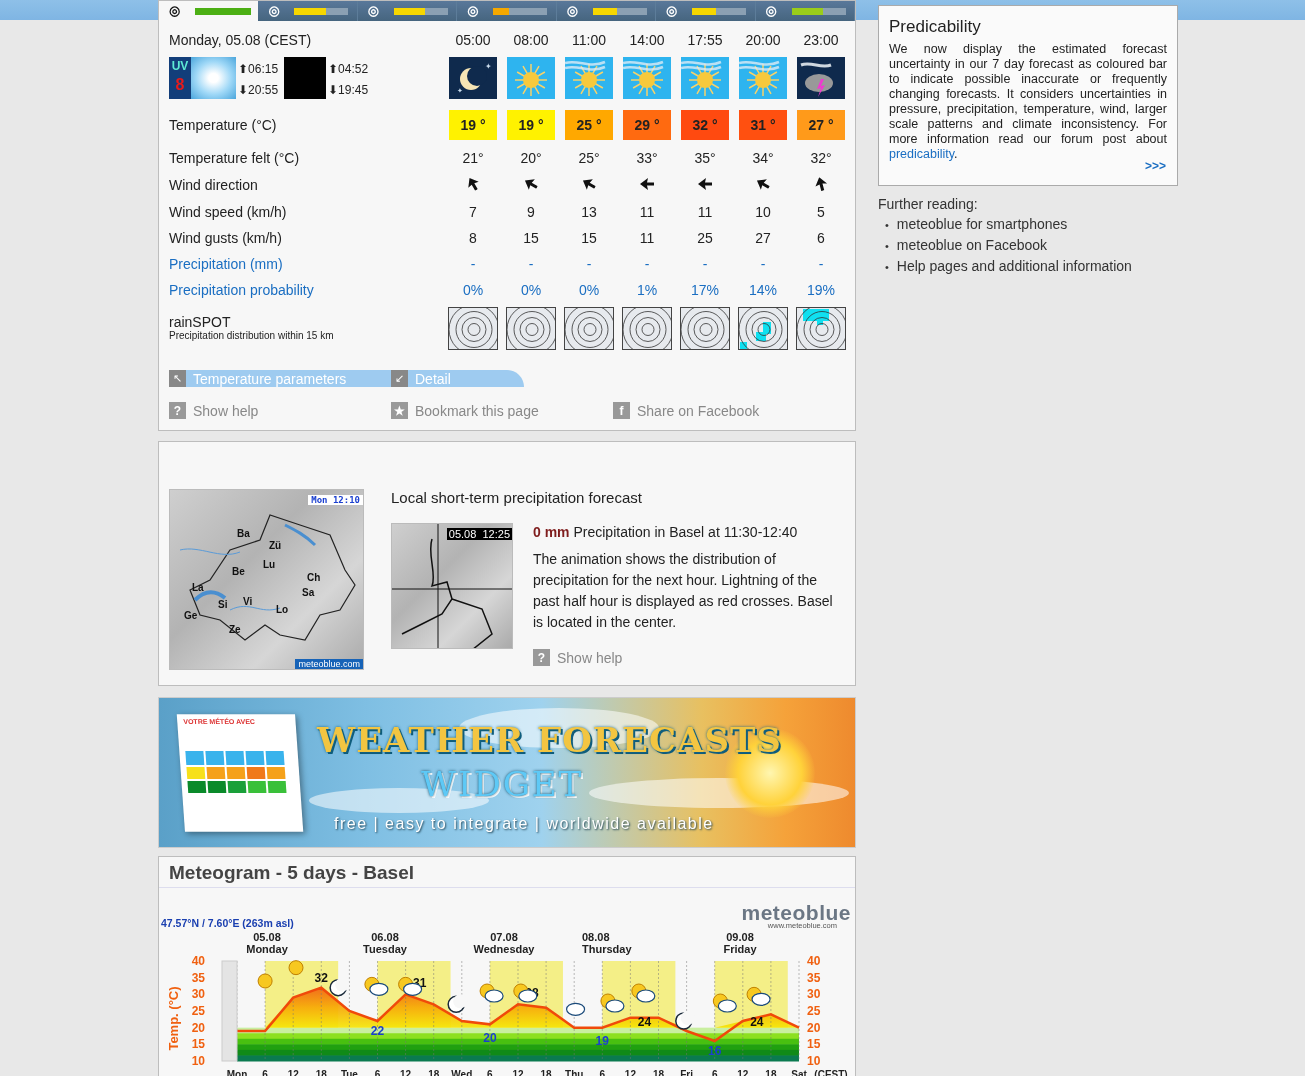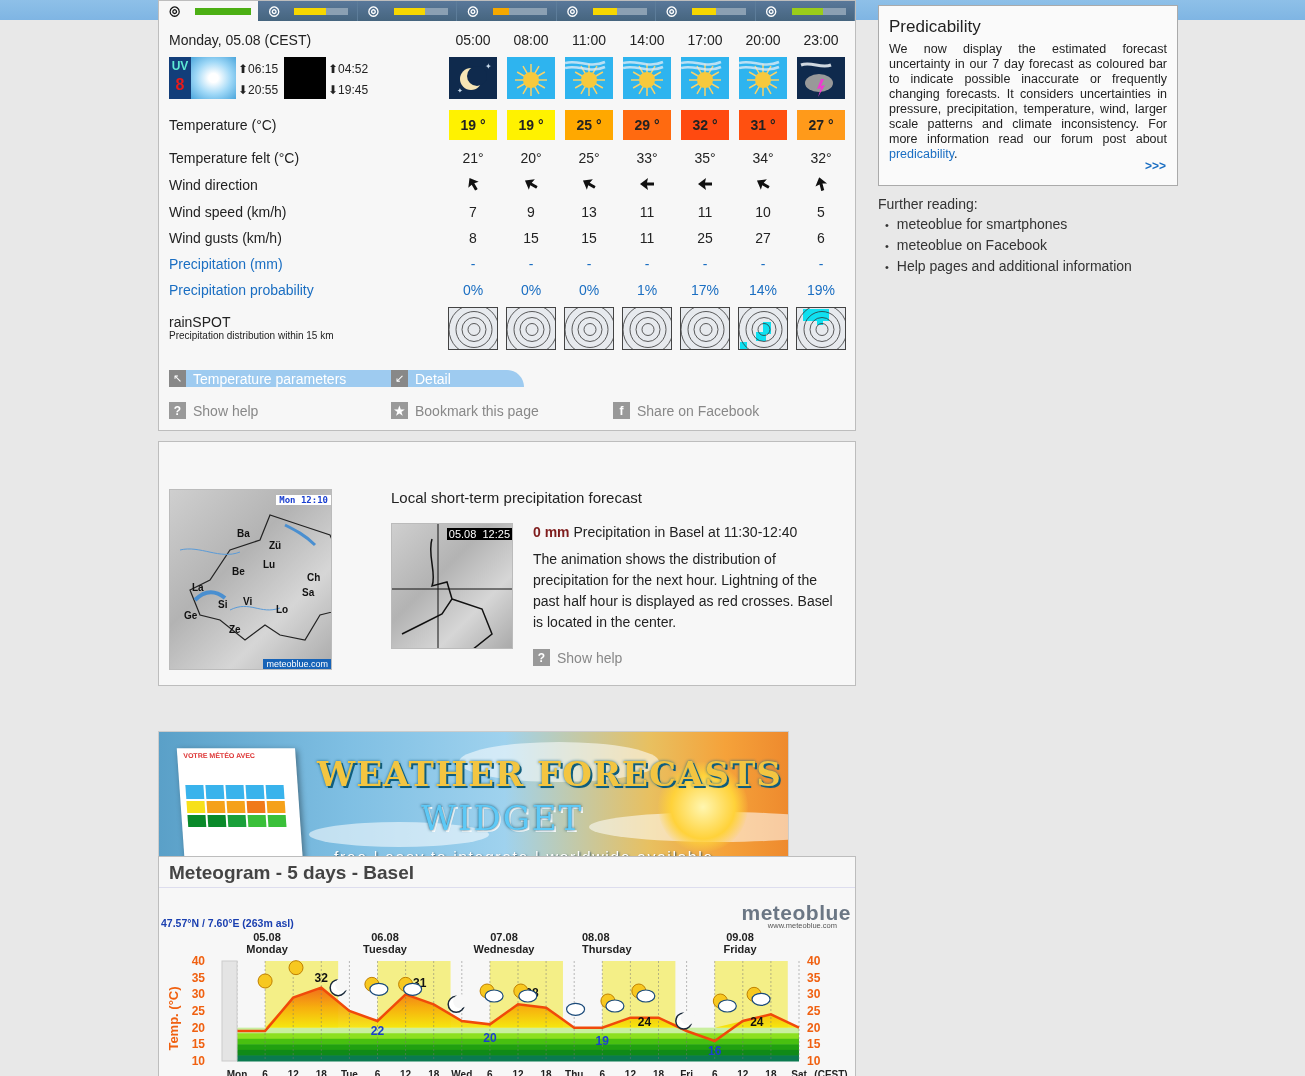--- a/index.html
+++ b/index.html
@@ -36,21 +36,21 @@
 #further{position:absolute;left:878px;top:196px;font-size:14px;color:#333}
 #further ul{list-style:none;margin-left:7px;margin-top:2px}
 #further li{line-height:20px}
 #further li::before{content:"•";margin-right:8px;font-size:11px}
 
 #radar{left:158px;top:441px;width:698px;height:245px}
 .ptitle{height:31px;border-bottom:1px solid #dde;padding-left:10px;font-size:19px;font-weight:bold;color:#444;line-height:31px}
 .map{position:absolute;background:linear-gradient(135deg,#cfcfcf,#b3b3b3 40%,#d6d6d6 70%,#aaa);border:1px solid #bbb;overflow:hidden}
 .maplabel{position:absolute;font-size:10px;font-weight:bold;color:#111}
 
-#banner{position:absolute;left:158px;top:731px;width:631px;height:151px;background:linear-gradient(90deg,#5aa0c8 0%,#7fbfe3 30%,#9fd2ee 55%,#e8c060 78%,#f5a23a 90%,#ee8a2e 100%);border:1px solid #ccc;overflow:hidden}
+#banner{position:absolute;left:158px;top:697px;width:698px;height:151px;background:linear-gradient(90deg,#5aa0c8 0%,#7fbfe3 30%,#9fd2ee 55%,#e8c060 78%,#f5a23a 90%,#ee8a2e 100%);border:1px solid #ccc;overflow:hidden}
 #banner .cloud{position:absolute;background:rgba(255,255,255,.55);border-radius:50%}
 #banner .t1{position:absolute;left:158px;top:22px;font-family:"DejaVu Serif",serif;font-weight:bold;font-size:34px;color:#f3c541;letter-spacing:1px;text-shadow:0 0 3px #1b6a8a,2px 2px 0 #0e5b7a}
 #banner .t2{position:absolute;left:262px;top:66px;font-family:"DejaVu Serif",serif;font-weight:normal;font-size:34px;color:#5ec9f6;letter-spacing:2px;text-shadow:0 0 3px #0e4e6b,2px 2px 0 #fff}
 #banner .t3{position:absolute;left:175px;top:117px;font-size:16px;color:#fff;letter-spacing:1.5px;text-shadow:1px 1px 2px #245}
 #banner .card{position:absolute;left:22px;top:16px;width:118px;height:118px;background:#fff;transform:rotate(-4deg) skewY(4deg);box-shadow:2px 2px 6px rgba(0,0,0,.4);padding:4px 6px}
 #banner .sun{position:absolute;right:40px;top:30px;width:90px;height:90px;border-radius:50%;background:radial-gradient(#fff6b0,#ffd23a 50%,rgba(255,170,0,0) 72%)}
 
 #meteo{left:158px;top:856px;width:698px;height:230px}
 </style>
 </head>
@@ -103,21 +103,21 @@
         </span>
       </div>
     </div>
 
   <div class="row" style="top:31px">Monday, 05.08 (CEST)</div>
   <div id="hours">
       <div class="col" style="left: 289px; top: 31px;">05:00</div>
       <div class="col" style="left: 347px; top: 31px;">08:00</div>
       <div class="col" style="left: 405px; top: 31px;">11:00</div>
       <div class="col" style="left: 463px; top: 31px;">14:00</div>
-      <div class="col" style="left: 521px; top: 31px;">17:00</div>
+      <div class="col" style="left: 521px; top: 31px;">17:55</div>
       <div class="col" style="left: 579px; top: 31px;">20:00</div>
       <div class="col" style="left: 637px; top: 31px;">23:00</div>
     </div>
 
   <div style="position:absolute;left:10px;top:56px;width:22px;height:42px;background:#123e7a">
     <div style="color:#5eead4;font-weight:bold;font-size:12px;text-align:center;line-height:18px">UV</div>
     <div style="color:#e41b1b;font-weight:bold;font-size:16px;text-align:center;line-height:20px">8</div>
   </div>
   <div style="position:absolute;left:32px;top:56px;width:45px;height:42px;background:radial-gradient(#fff 15%,#9fd8f7 55%,#4ba6dc)"></div>
   <div style="position:absolute;left:79px;top:58px;font-size:12px;line-height:21px">
@@ -389,21 +389,21 @@
 <div id="further">
   <div>Further reading:</div>
   <ul>
     <li>meteoblue for smartphones</li>
     <li>meteoblue on Facebook</li>
     <li>Help pages and additional information</li>
   </ul>
 </div>
 
 <div class="panel" id="radar">
-  <div class="map" style="left:10px;top:47px;width:163px;height:181px">
+  <div class="map" style="left:10px;top:47px;width:195px;height:181px">
     <svg width="187" height="181" style="position:absolute;left:0;top:0">
       <path d="M20 100 L40 90 L60 60 L90 50 L100 25 L130 35 L160 45 L175 80 L185 95 L170 120 L150 125 L135 150 L110 145 L95 135 L75 150 L50 130 L30 125 Z" fill="none" stroke="#222" stroke-width="1.2"></path>
       <path d="M115 35 C125 40 135 45 145 55" stroke="#4a8fd0" stroke-width="3" fill="none"></path>
       <path d="M25 110 C35 100 45 100 55 108" stroke="#4a8fd0" stroke-width="4" fill="none"></path>
       <path d="M10 60 C30 55 50 70 70 62 M60 120 C80 110 90 125 110 118" stroke="#5a9bd8" stroke-width="1" fill="none"></path>
     </svg>
     <div style="position:absolute;right:0;top:5px;background:#fff;color:#1a3fd0;font-size:9px;font-weight:bold;font-family:'DejaVu Sans Mono',monospace;padding:0 3px">Mon  12:10</div>
     <div style="position:absolute;right:0;bottom:0;background:#1763b7;color:#fff;font-size:9px;padding:0 3px">meteoblue.com</div>
     <span class="maplabel" style="left:67px;top:38px">Ba</span>
     <span class="maplabel" style="left:99px;top:50px">Zü</span>

